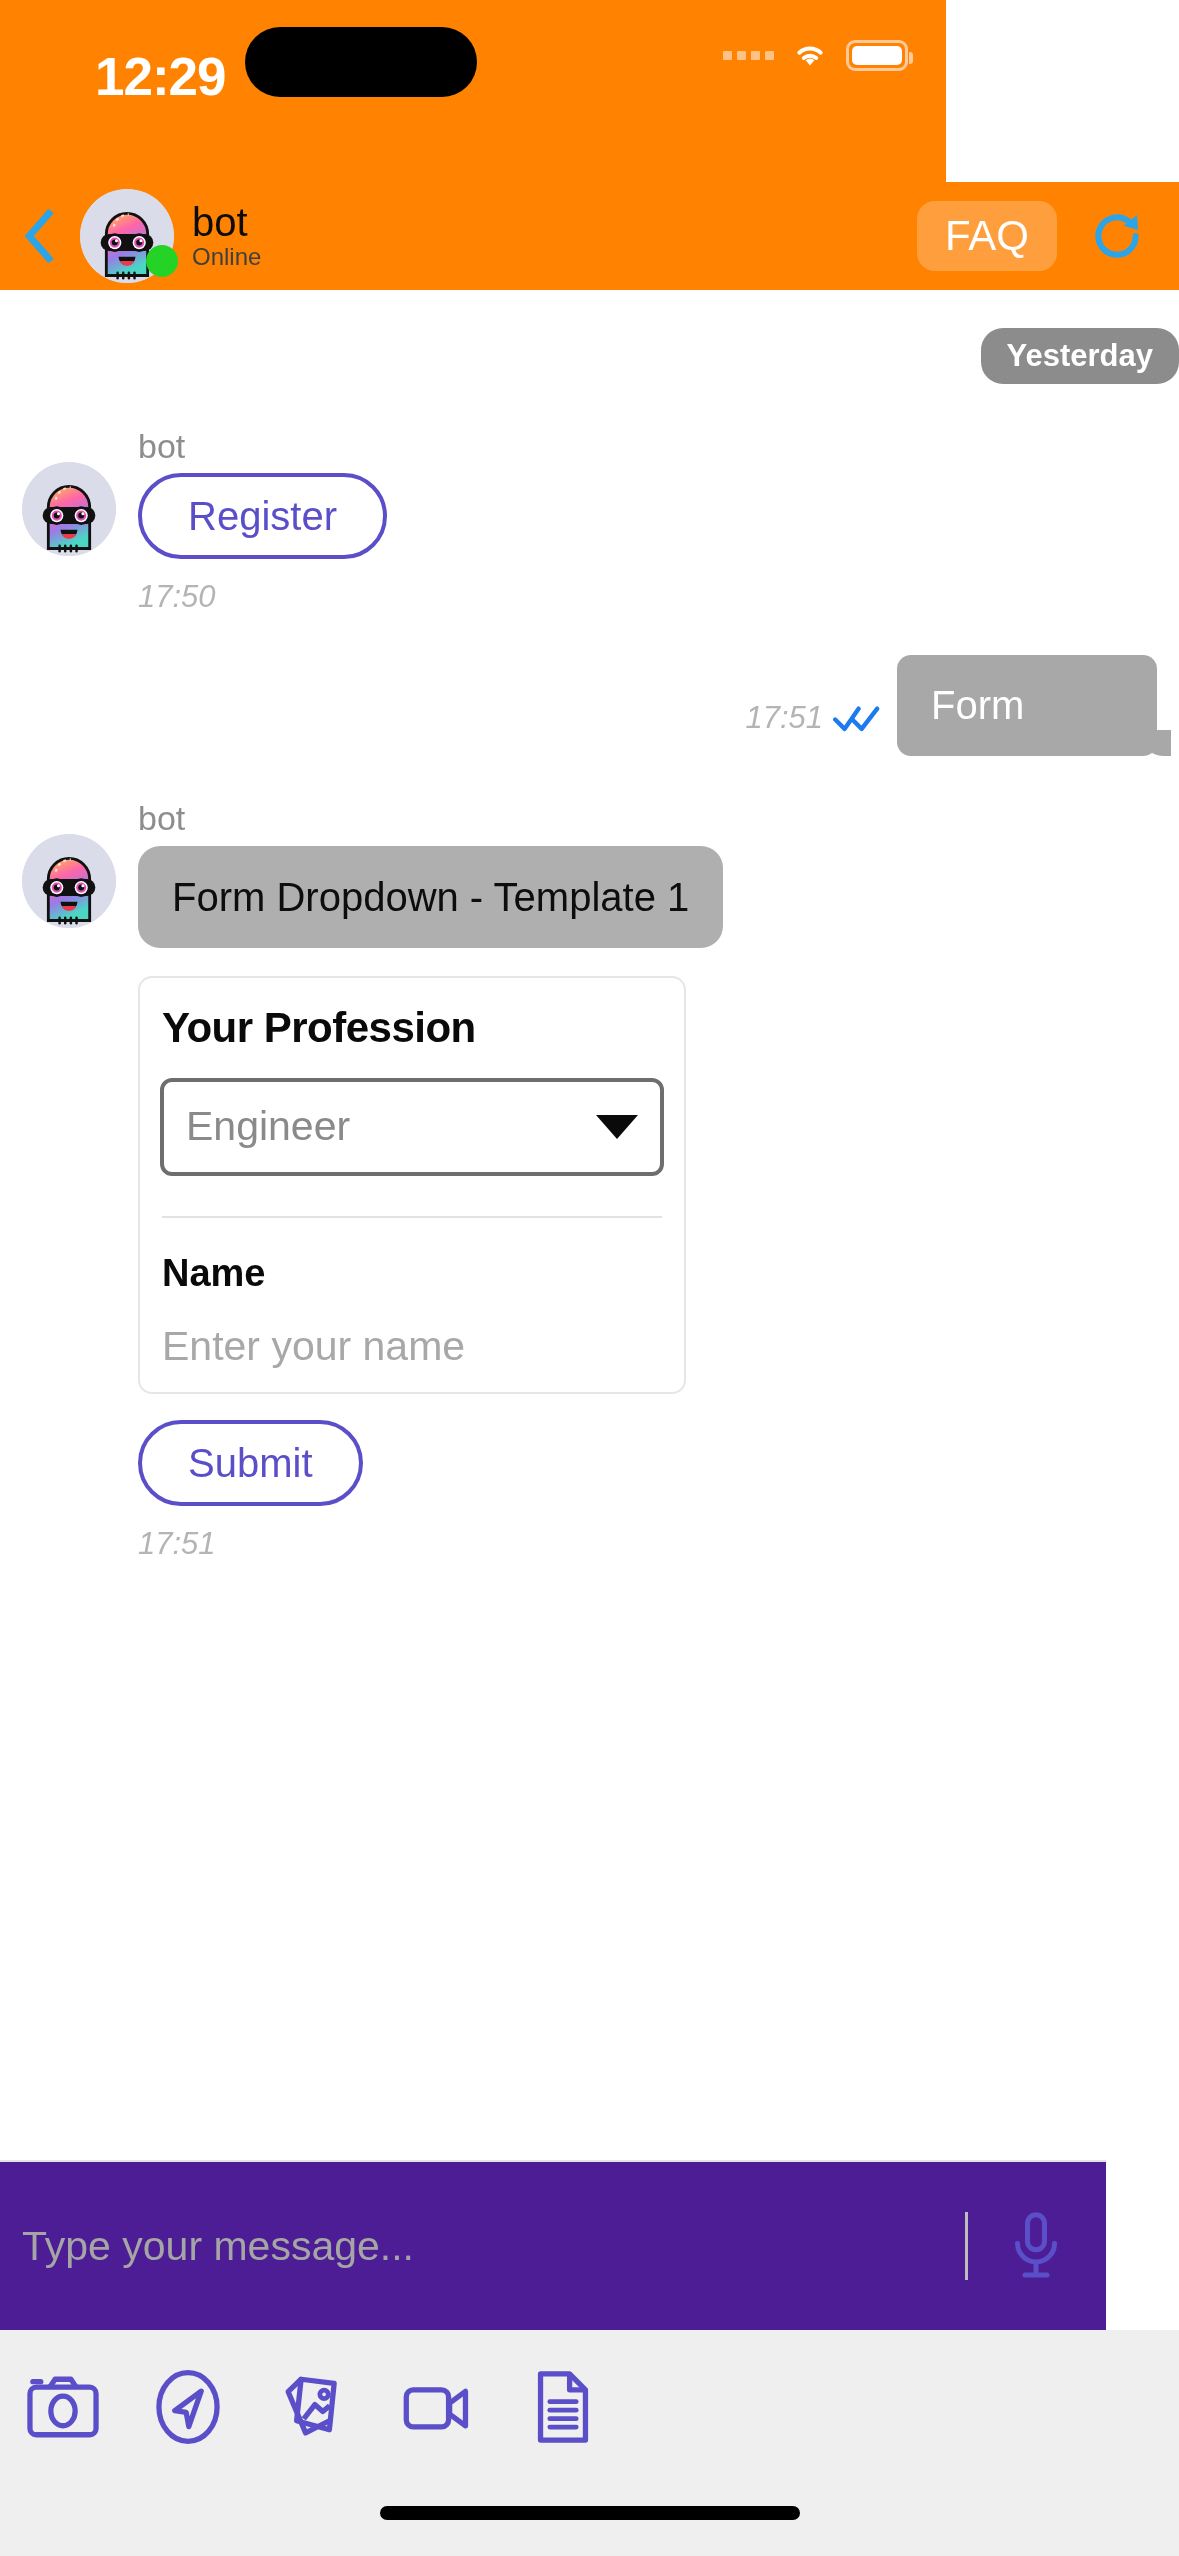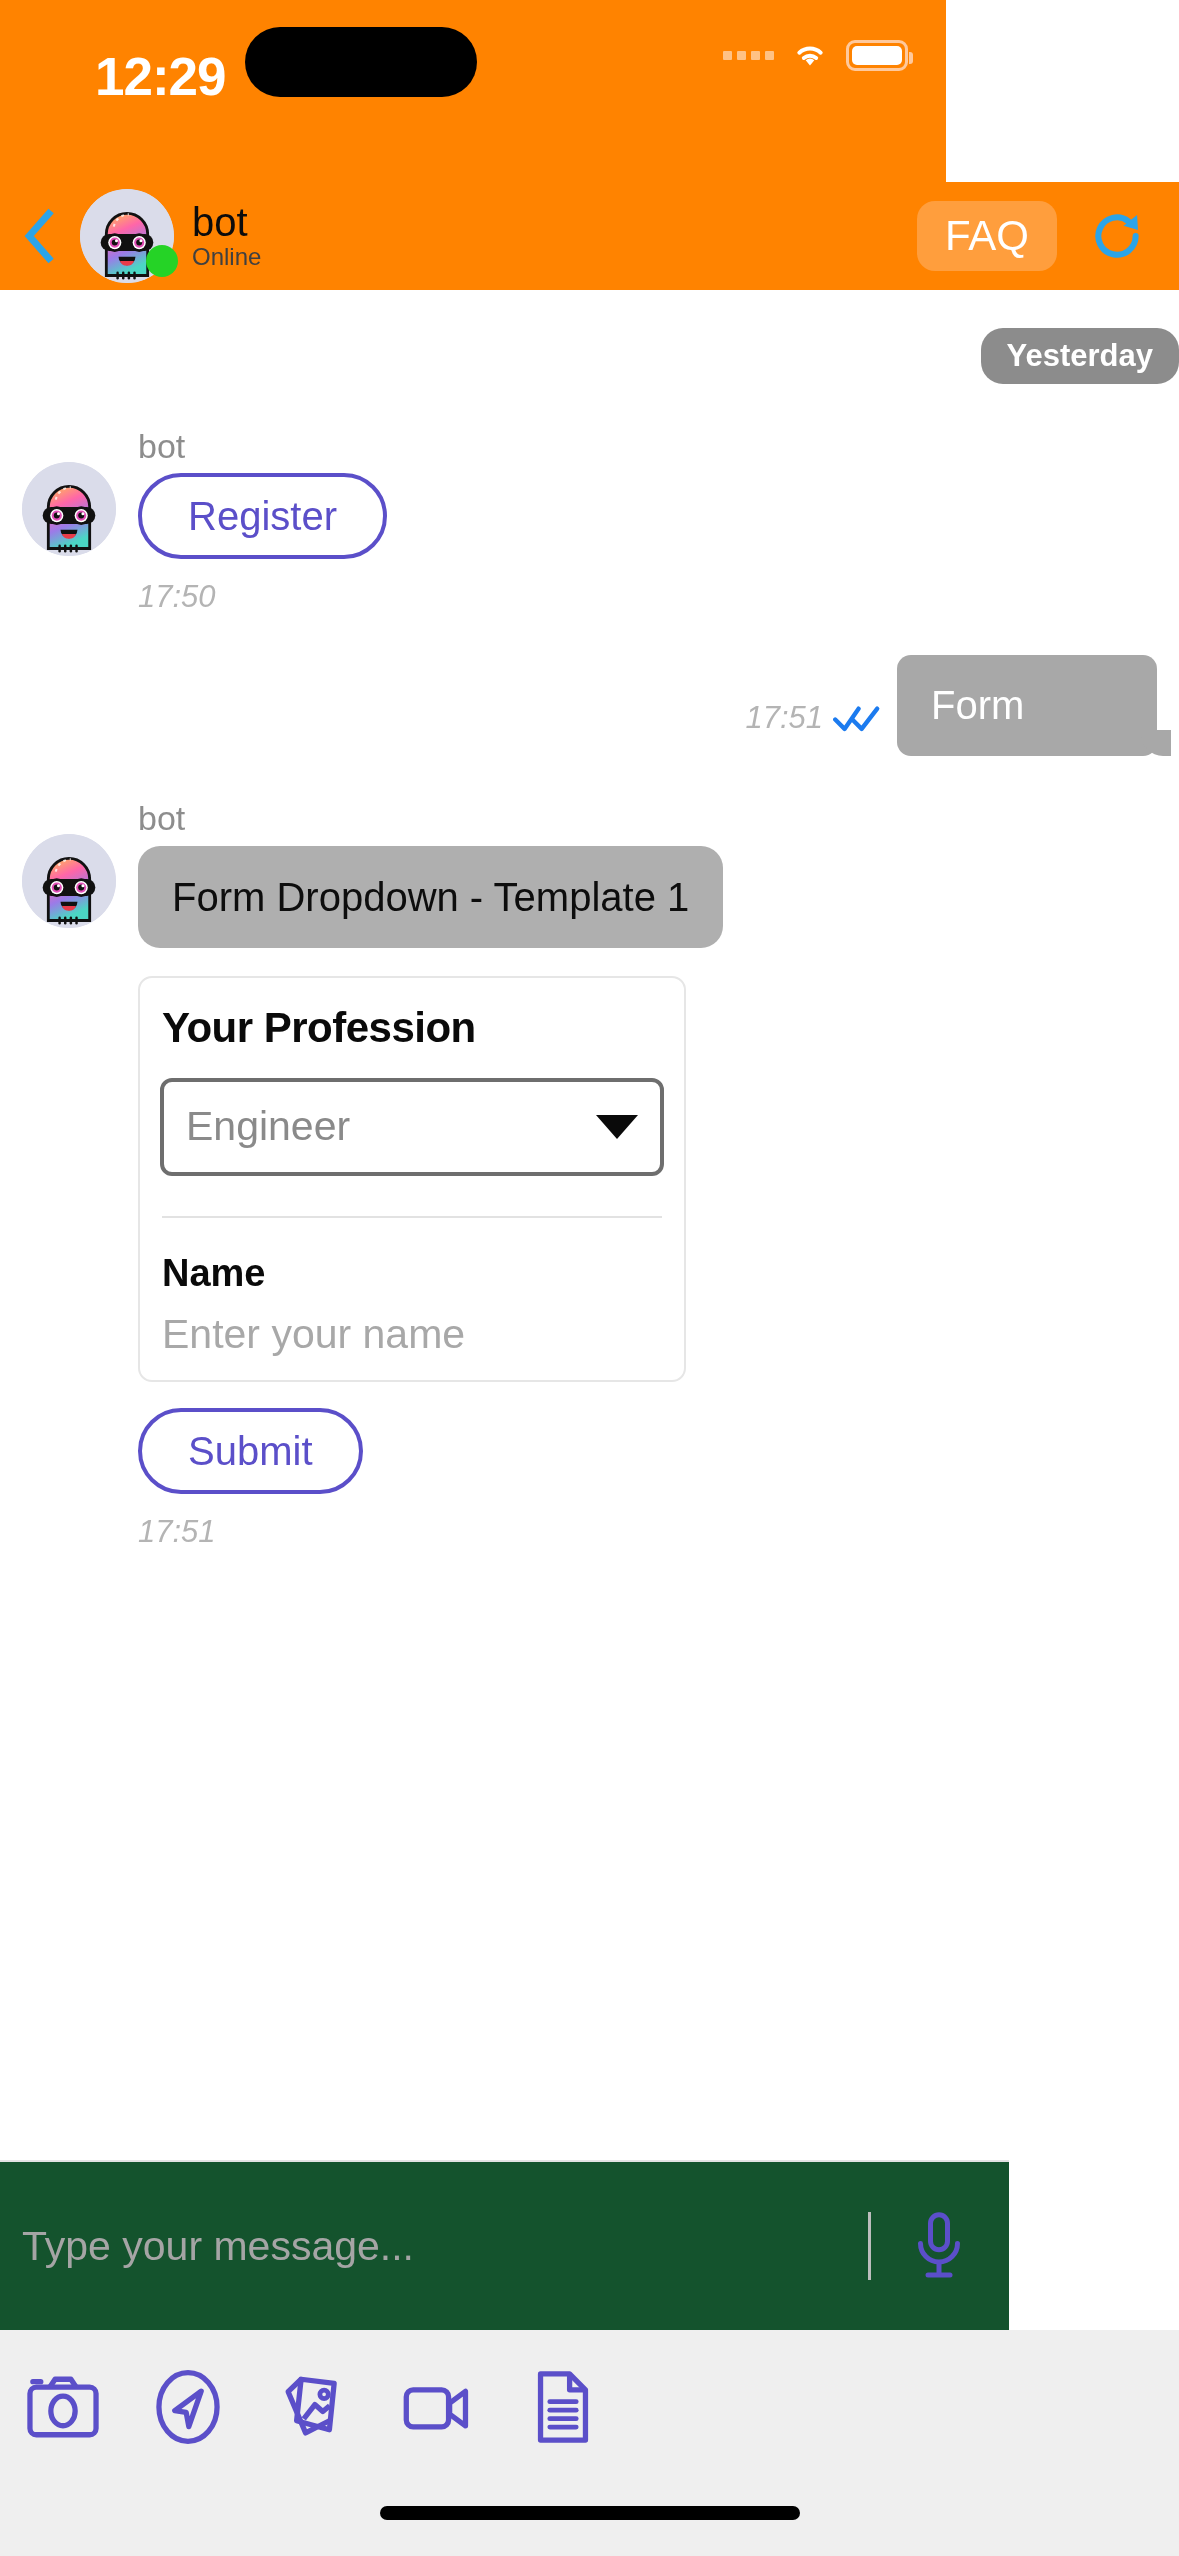--- a/index.html
+++ b/index.html
@@ -107,28 +107,28 @@
   }
   .form-heading { font-size:42px; color:#0a0a0a; font-weight:700; letter-spacing:-0.5px; padding-left:2px; }
   .select-box {
     margin-top:26px; height:98px; border:4px solid #6E6E6E; border-radius:12px;
     display:flex; align-items:center; padding:0 22px; cursor:pointer; background:#fff;
   }
   .select-value { flex:1; font-size:41px; color:#8a8a8a; }
   .caret { width:0; height:0; border-left:21px solid transparent; border-right:21px solid transparent; border-top:24px solid #0a0a0a; }
   .divider { height:2px; background:#E2E2E2; margin:40px 2px 0 2px; }
   .field-label { font-size:38px; font-weight:700; color:#0a0a0a; margin-top:34px; padding-left:2px; }
-  .field-input { font-size:41px; color:#a8a8a8; margin-top:16px; padding-left:2px; cursor:text; }
+  .field-input { font-size:41px; color:#a8a8a8; margin-top:28px; padding-left:2px; cursor:text; }
 
   .submit-wrap { margin-top:26px; }
 
   
   .inputbar {
-    position:absolute; top:2160px; left:0; width:1009px; height:170px;
-    background:#14532d; border-top:2px solid #E3E3E3; display:flex; align-items:center;
+    position:absolute; top:2160px; left:0; width:1106px; height:170px;
+    background:#4c1d95; border-top:2px solid #E3E3E3; display:flex; align-items:center;
   }
   .msg-input { flex:1; padding-left:22px; font-size:41px; color:#a5a5a5; cursor:text; }
   .in-divider { width:3px; height:68px; background:#BDBDBD; margin-right:38px; }
   .mic-btn { width:60px; height:70px; margin-right:40px; cursor:pointer; }
 
   
   .toolbar {
     position:absolute; top:2330px; left:0; width:1179px; height:226px;
     background:#EFEFEF; display:flex; align-items:flex-start; padding-top:40px;
   }

